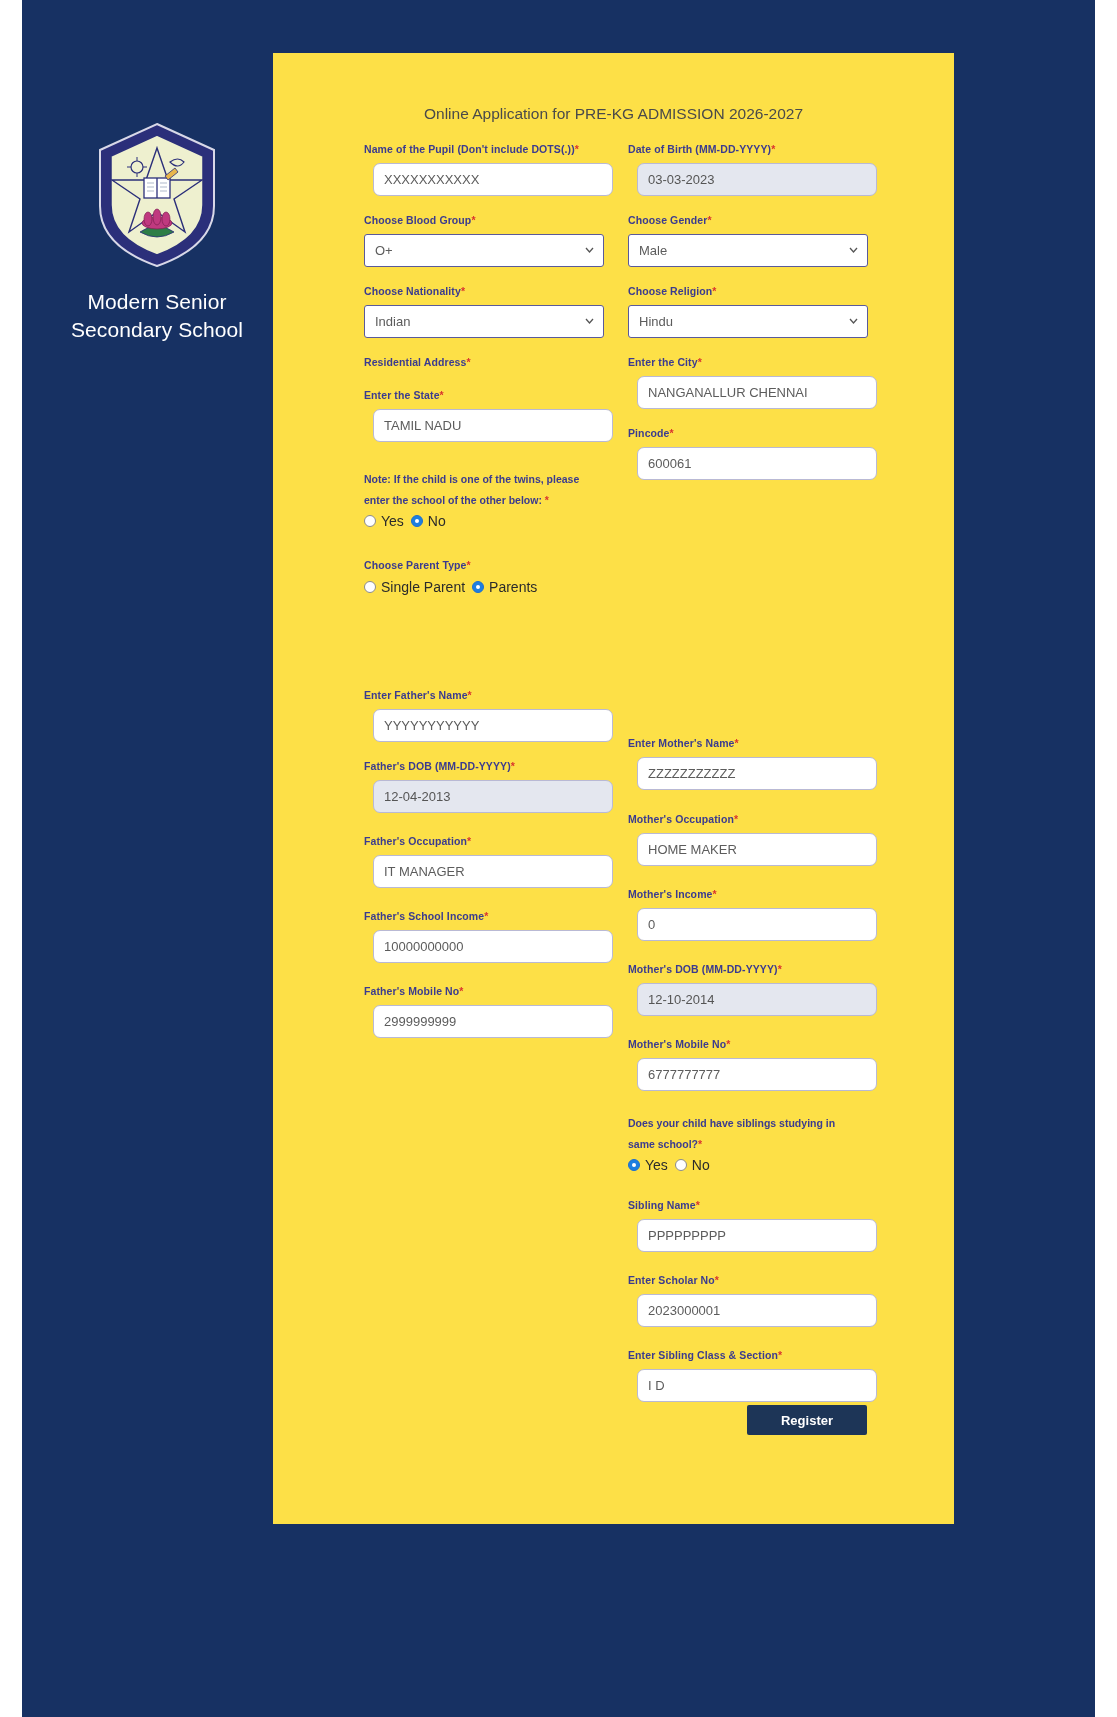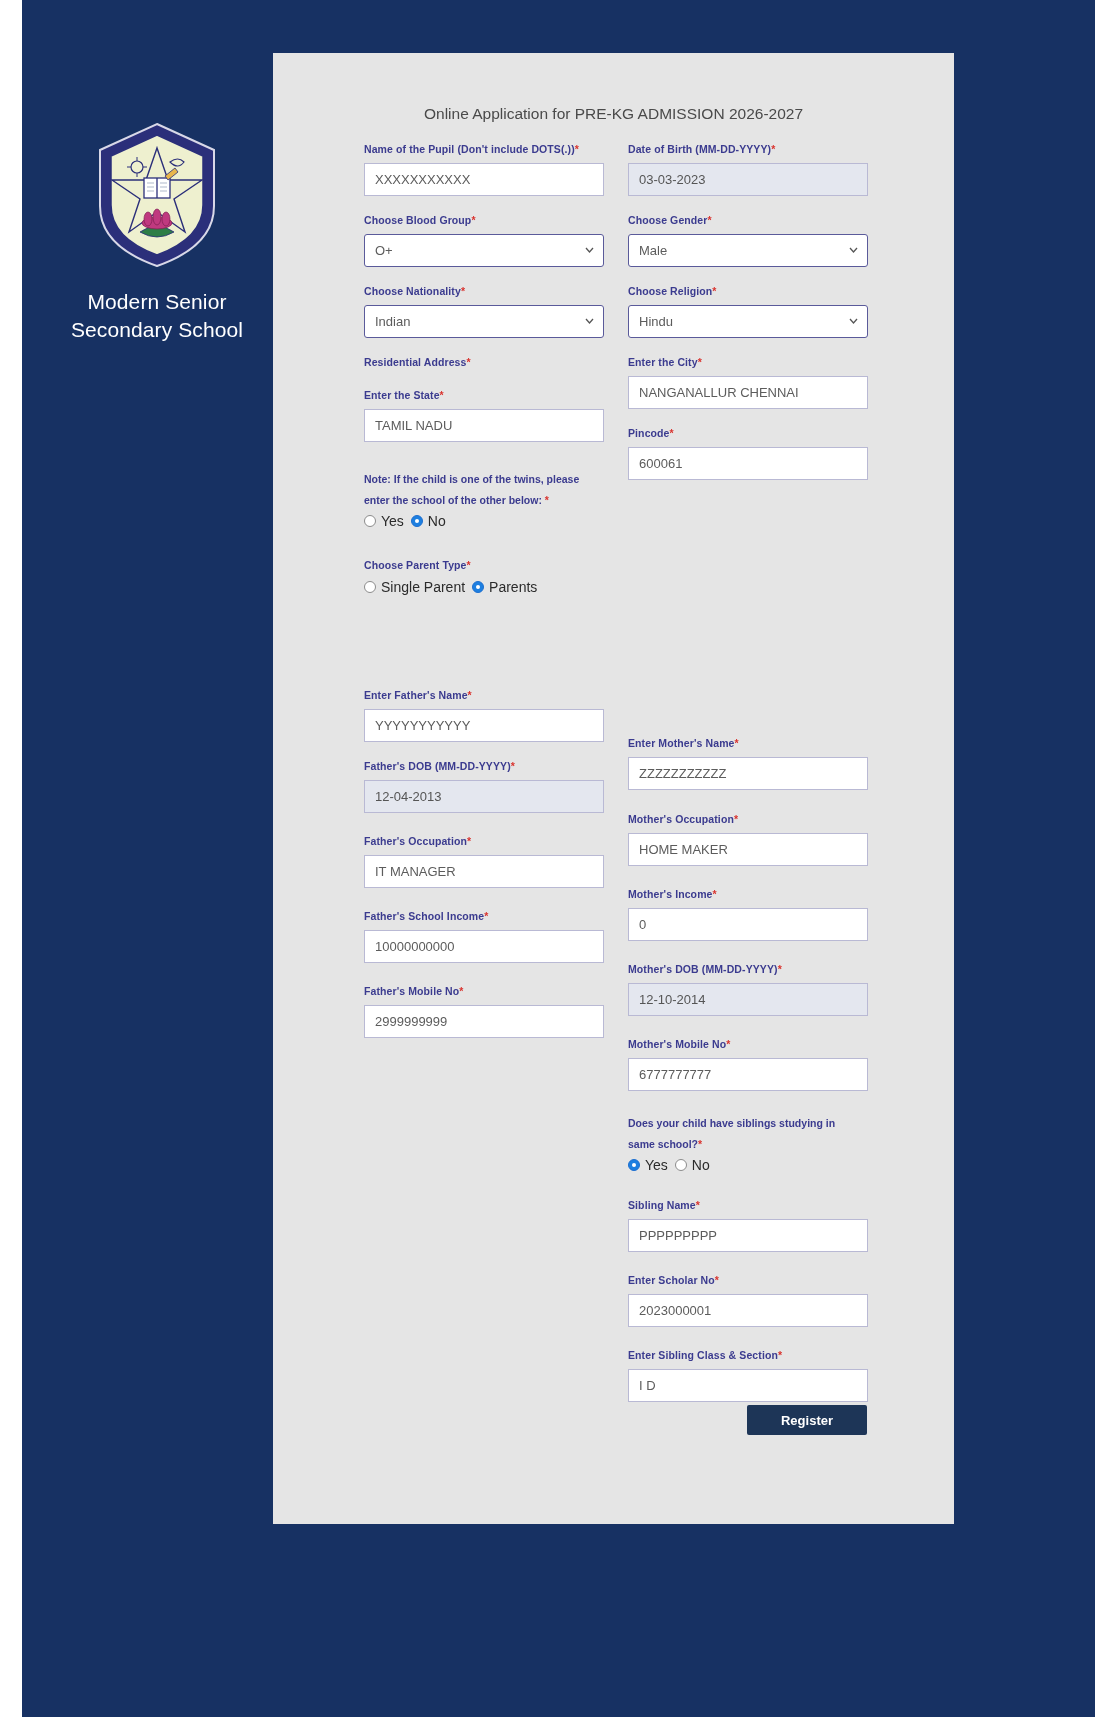--- a/index.html
+++ b/index.html
@@ -48,21 +48,21 @@
     line-height: 28px;
     font-weight: 400;
     letter-spacing: .1px;
   }
   .card {
     position: absolute;
     left: 273px;
     top: 53px;
     width: 681px;
     height: 1471px;
-    background: #e5e5e5;
+    background: #fde047;
   }
   .form-title {
     text-align: center;
     font-size: 15.5px;
     color: #4a4a4a;
     padding-top: 52px;
     font-weight: 400;
   }
   .grid {
     position: relative;
@@ -87,27 +87,28 @@
     margin-bottom: 5px;
     line-height: 17px;
     letter-spacing: .1px;
   }
   .req { color: #d9332e; font-weight: 700; }
   .inp {
     display: block;
     width: 100%;
     height: 33px;
     border: 1px solid #b9b9d4;
-    border-radius: 0;
+    border-radius: 7px;
     background: #ffffff;
     padding: 0 10px;
     font-family: "Liberation Sans", sans-serif;
     font-size: 13px;
     color: #5c5c5c;
     outline: none;
+    margin-left: 9px;
   }
   .inp.readonly { background: #e4e7ef; color: #555; }
   .sel {
     display: block;
     width: 100%;
     height: 33px;
     border: 1px solid #5a5a9a;
     border-radius: 3px;
     background: #ffffff;
     padding: 0 10px;

